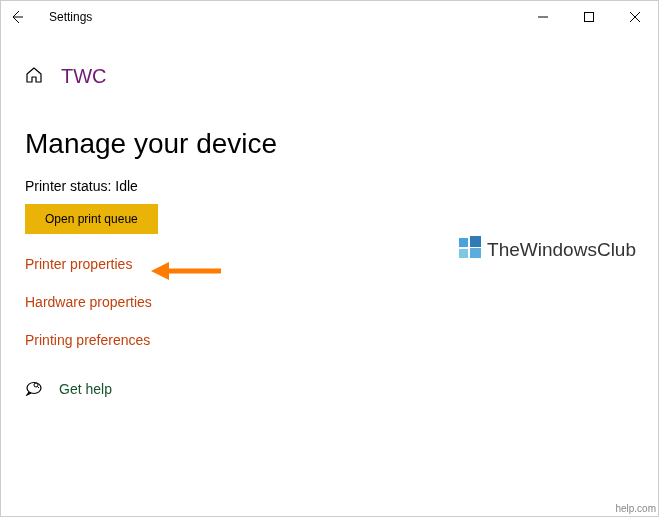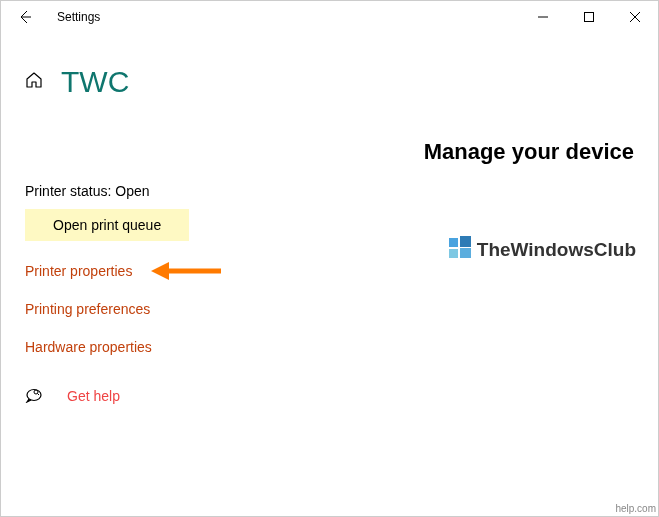--- a/index.html
+++ b/index.html
@@ -13,21 +13,20 @@
       height: 517px;
       background: #fff;
       border: 1px solid #ccc;
       position: relative;
       overflow: hidden;
     }
     .titlebar {
       height: 32px;
       display: flex;
       align-items: center;
-      padding-left: 8px;
     }
     .back-btn {
       width: 32px;
       height: 32px;
       display: flex;
       align-items: center;
       justify-content: center;
       cursor: pointer;
     }
     .title-text {
@@ -53,42 +52,41 @@
     .header-row {
       display: flex;
       align-items: center;
       margin-top: 12px;
       margin-bottom: 40px;
     }
     .home-icon {
       margin-right: 18px;
     }
     .page-title {
-      font-size: 30px;
+      font-size: 20px;
       font-weight: 400;
-      color: #0f766e;
+      color: #701a75;
     }
     .section-heading {
-      font-size: 22px;
-      font-weight: 700;
+      font-size: 28px;
+      font-weight: 400;
       margin-bottom: 18px;
       color: #000;
-      text-align: right;
     }
     .status-row {
       font-size: 14px;
       margin-bottom: 10px;
     }
     .status-label {
     }
     .queue-btn {
-      background: #fef9c3;
+      background: #eab308;
       border: none;
-      padding: 8px 28px;
-      font-size: 14px;
+      padding: 8px 20px;
+      font-size: 12px;
       cursor: pointer;
       margin-bottom: 22px;
       font-family: inherit;
     }
     .link-item {
       color: #c2410c;
       font-size: 14px;
       display: block;
       margin-bottom: 22px;
       cursor: pointer;
@@ -96,40 +94,39 @@
     }
     .help-row {
       display: flex;
       align-items: center;
       margin-top: 30px;
     }
     .help-icon {
       margin-right: 16px;
     }
     .help-link {
-      color: #ef4444;
+      color: #14532d;
       font-size: 14px;
       cursor: pointer;
-      margin-left: 8px;
     }
     .arrow-annotation {
       position: absolute;
       left: 150px;
       top: 258px;
       pointer-events: none;
     }
     .watermark {
       position: absolute;
       right: 22px;
       top: 235px;
       display: flex;
       align-items: center;
       font-size: 19px;
       color: #333;
-      font-weight: 700;
+      font-weight: 400;
     }
     .watermark-logo {
       margin-right: 6px;
     }
     .source-tag {
       position: absolute;
       right: 2px;
       bottom: 2px;
       font-size: 10px;
       color: #888;
@@ -173,28 +170,28 @@
         <path d="M 9 2 L 2 8 L 2 16 L 7 16 L 7 11 L 11 11 L 11 16 L 16 16 L 16 8 Z" stroke="#000" stroke-width="1.2" fill="none" stroke-linejoin="round"></path>
       </svg>
     </span>
     <h1 class="page-title">TWC</h1>
   </div>
 
   <h2 class="section-heading">Manage your device</h2>
 
   <div class="status-row">
     <span class="status-label">Printer status:</span>
-    <span>Open</span>
+    <span>Idle</span>
   </div>
 
   <button class="queue-btn">Open print queue</button>
 
   <a class="link-item">Printer properties</a>
+  <a class="link-item">Hardware properties</a>
   <a class="link-item">Printing preferences</a>
-  <a class="link-item">Hardware properties</a>
 
   <div class="help-row">
     <span class="help-icon">
       <svg width="18" height="18" viewBox="0 0 18 18">
         <ellipse cx="9" cy="10" rx="7" ry="5.5" stroke="#000" stroke-width="1.2" fill="none"></ellipse>
         <path d="M 4 14 L 2 17 L 6 15" stroke="#000" stroke-width="1.2" fill="#000"></path>
         <circle cx="11" cy="7" r="2" stroke="#000" stroke-width="1" fill="none"></circle>
         <line x1="12.5" y1="8.5" x2="14" y2="10" stroke="#000" stroke-width="1"></line>
       </svg>
     </span>

